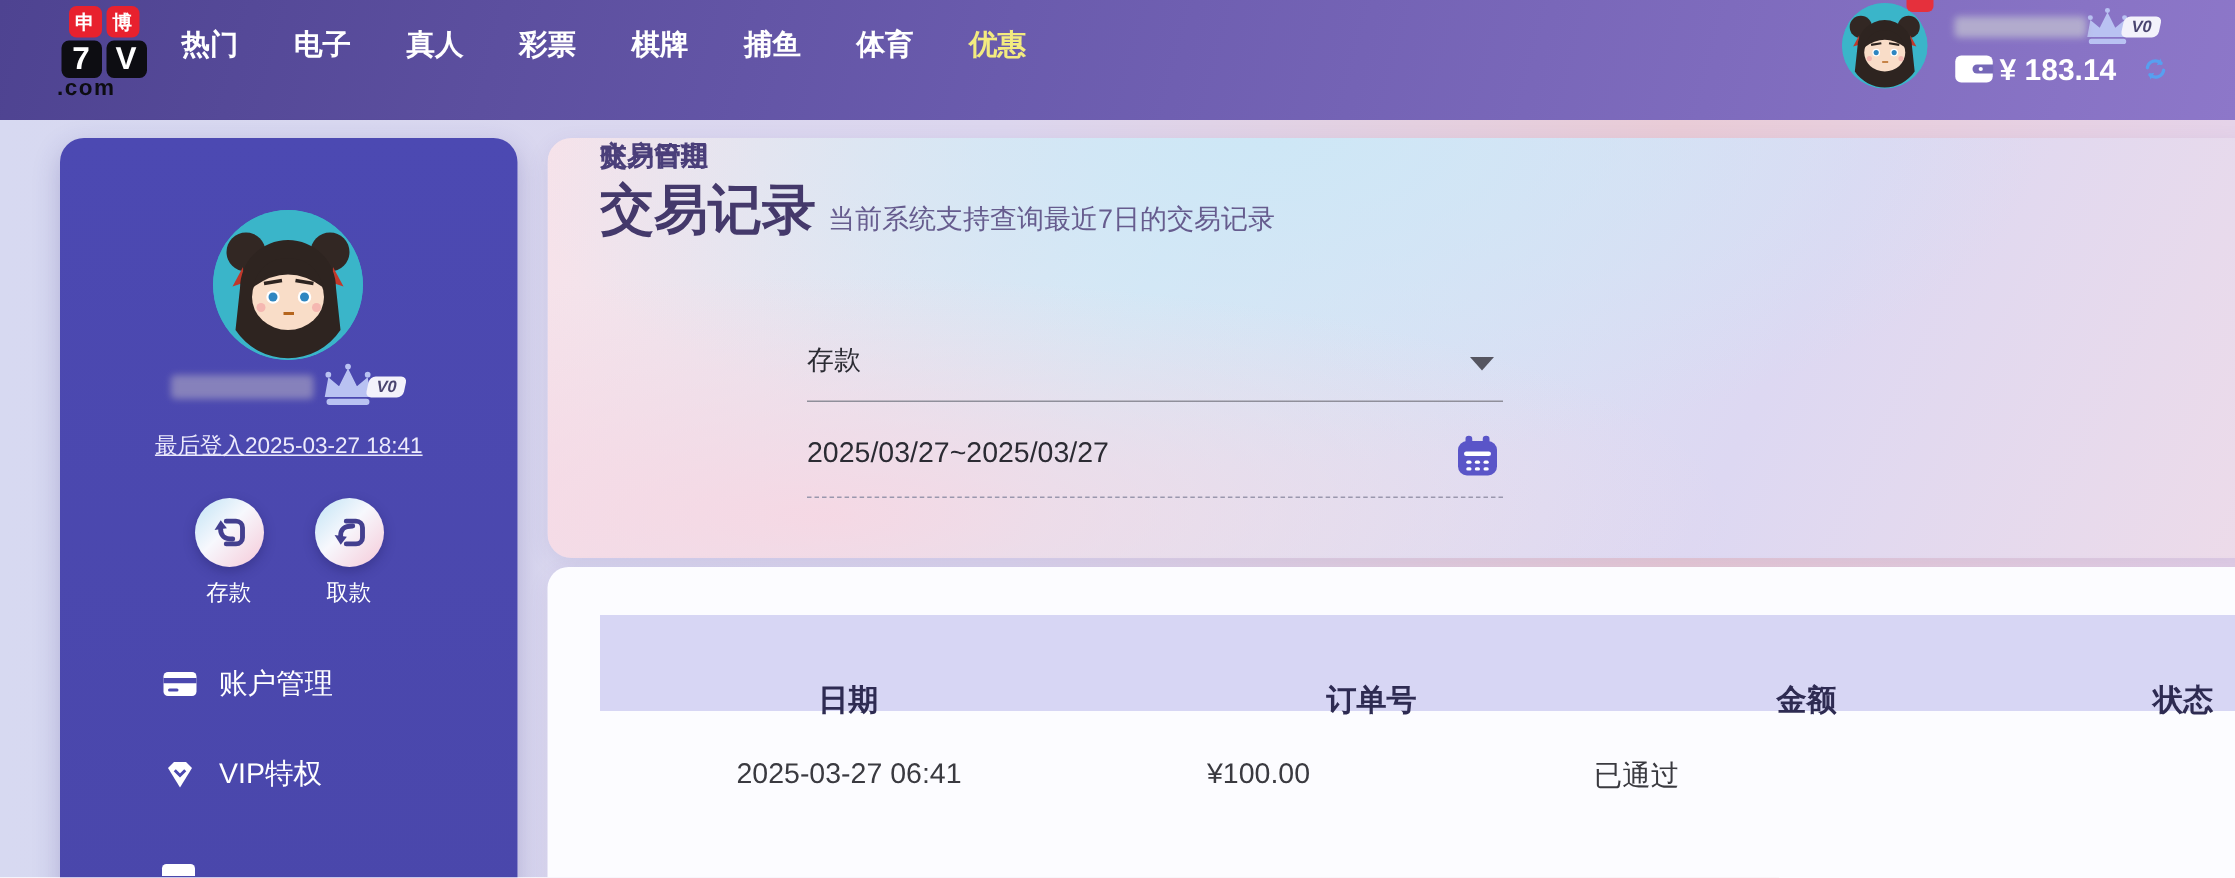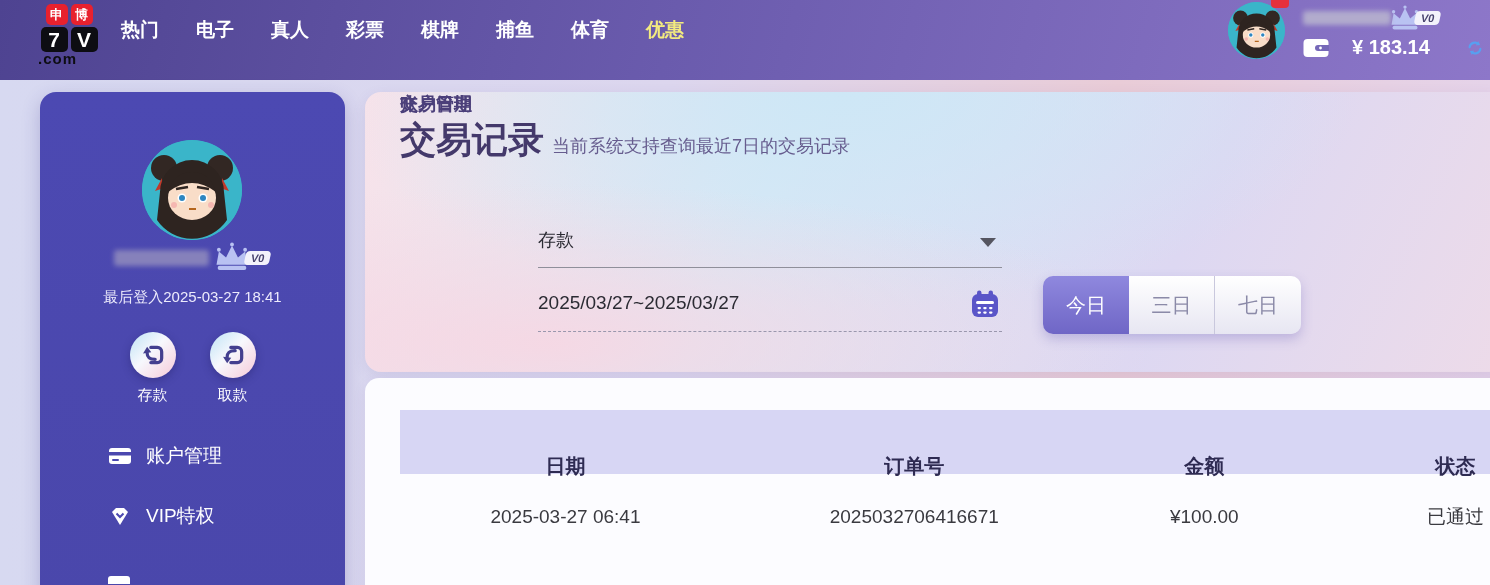--- a/index.html
+++ b/index.html
@@ -27,35 +27,35 @@
   .avatar svg { display:block; width:100%; height:100%; }
   .top-avatar { position:absolute; left:1228px; top:2px; width:57px; height:57px; cursor:pointer; }
   .red-badge { position:absolute; left:1271px; top:-5px; width:18px; height:13px; background:#e5303c; border-radius:4px; }
   .user-info { position:absolute; left:1303px; top:6px; }
   .ui-row1 { display:flex; align-items:center; height:24px; }
   .blur-block { background:#b7b2cf; border-radius:3px; filter:blur(2.5px); opacity:.9; }
   .ui-row1 .blur-block { width:88px; height:14px; }
   .crown { width:36px; height:27px; margin-left:-4px; }
   .vip-badge { background:#f3f2fb; color:#4a4570; font-size:11px; font-weight:bold;
                padding:1px 6px; border-radius:4px; transform:skewX(-12deg); margin-left:-8px; }
-  .ui-row2 { display:flex; align-items:center; margin-top:6px; gap:23px; }
+  .ui-row2 { display:flex; align-items:flex-start; margin-top:6px; gap:4px; }
   .balance { color:#fff; font-size:20px; font-weight:bold; }
   .refresh { width:20px; height:20px; margin-left:12px; cursor:pointer; }
 
   
   .sidebar { position:absolute; left:40px; top:92px; width:305px; height:520px;
              background:linear-gradient(#4c49b2,#4a47ab); border-radius:16px;
              box-shadow:0 6px 18px rgba(60,50,140,.25); color:#fff; }
   .side-avatar { position:absolute; left:102px; top:48px; width:100px; height:100px; }
   .side-userline { position:absolute; left:0; top:150px; width:100%; display:flex;
                    align-items:center; justify-content:center; }
   .side-userline .blur-block { width:95px; height:16px; background:#8d88bd; }
   .side-userline .crown { width:42px; height:31px; margin-left:2px; }
   .last-login { position:absolute; left:0; top:196px; width:100%; text-align:center;
-                font-size:15px; color:#eceafc; }
+                font-size:15px; color:#eceafc;text-decoration:underline; }
   .actions { position:absolute; left:0; top:240px; width:100%; display:flex; justify-content:center; gap:34px; }
   .action { display:flex; flex-direction:column; align-items:center; cursor:pointer; }
   .action-circle { width:46px; height:46px; border-radius:50%;
                    background:linear-gradient(135deg,#bfe3f5 0%,#f7f8fd 45%,#f6c9d8 100%);
                    box-shadow:0 3px 8px rgba(30,25,90,.35); display:flex; align-items:center; justify-content:center; }
   .action-label { margin-top:8px; font-size:15px; }
   .menu { position:absolute; left:68px; top:352px; width:220px; }
   .menu-item { display:flex; align-items:center; gap:14px; height:24px; margin-bottom:36px; cursor:pointer; }
   .menu-item span.txt { font-size:19px; }
   .menu-item svg { flex:0 0 auto; }
@@ -285,35 +285,29 @@
         <rect x="6" y="12" width="18" height="3" rx="1.5" fill="#fff"></rect>
         <rect x="7.5" y="18" width="3.5" height="2.2" rx="1.1" fill="#fff"></rect>
         <rect x="13.2" y="18" width="3.5" height="2.2" rx="1.1" fill="#fff"></rect>
         <rect x="19" y="18" width="3.5" height="2.2" rx="1.1" fill="#fff"></rect>
         <rect x="7.5" y="22.5" width="3.5" height="2.2" rx="1.1" fill="#fff"></rect>
         <rect x="13.2" y="22.5" width="3.5" height="2.2" rx="1.1" fill="#fff"></rect>
         <rect x="19" y="22.5" width="3.5" height="2.2" rx="1.1" fill="#fff"></rect>
       </svg>
     </div>
 
-    <div class="range-group">
-      <div class="range-btn active">今日</div>
-      <div class="range-btn mid">三日</div>
-      <div class="range-btn">七日</div>
-    </div>
   </div>
 
   <div class="table-panel">
     <div class="t-header">
       <div class="c1">日期</div>
       <div class="c2">订单号</div>
       <div class="c3">金额</div>
       <div class="c4">状态</div>
     </div>
     <div class="t-row">
       <div class="c1">2025-03-27 06:41</div>
-      <div class="c2">2025032706416671</div>
       <div class="c3">¥100.00</div>
       <div class="c4">已通过</div>
     </div>
   </div>
 
 </div>
 
 </body></html>

